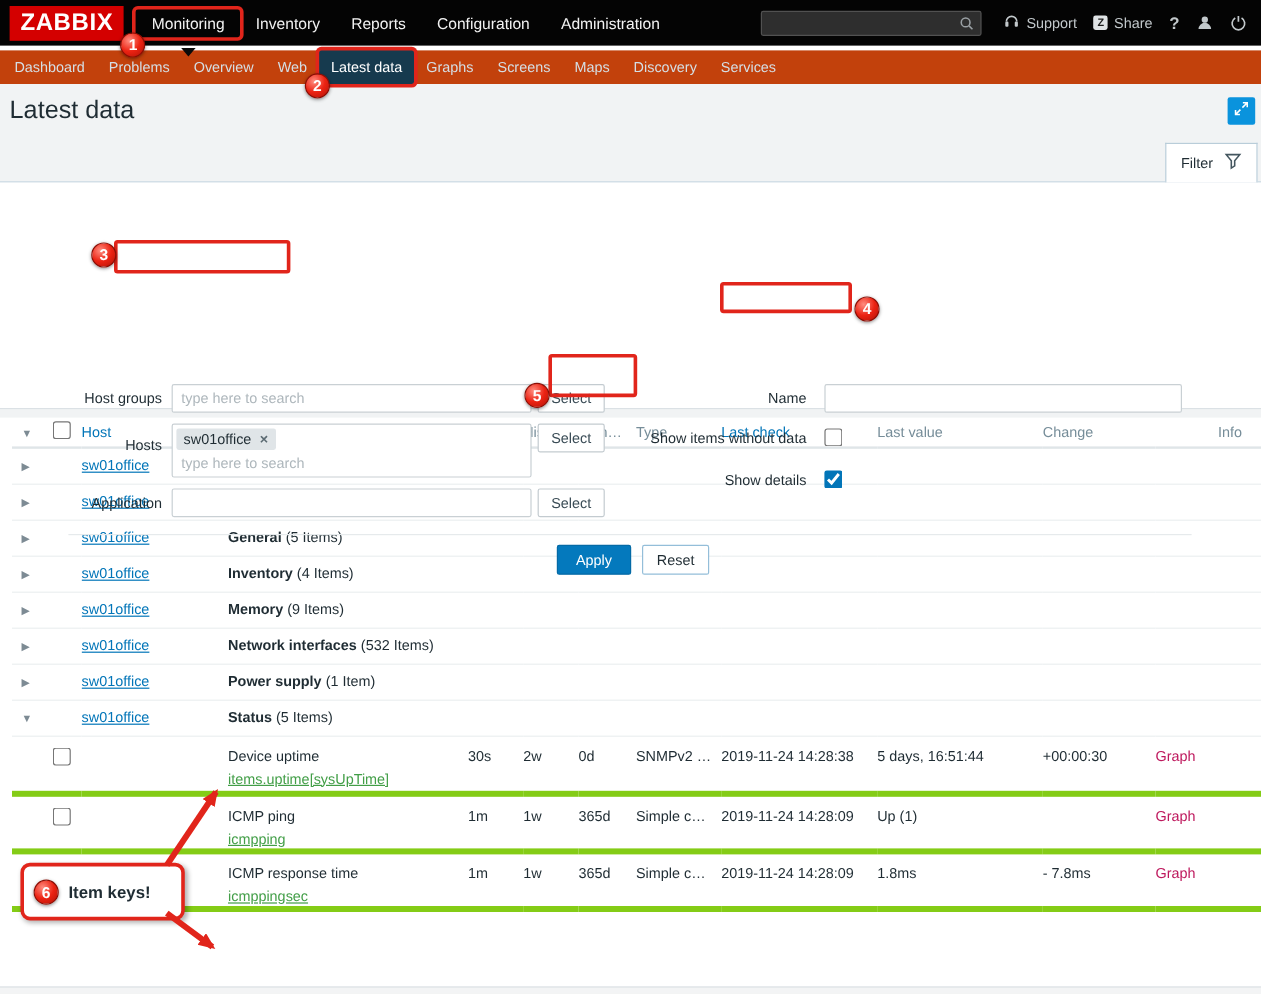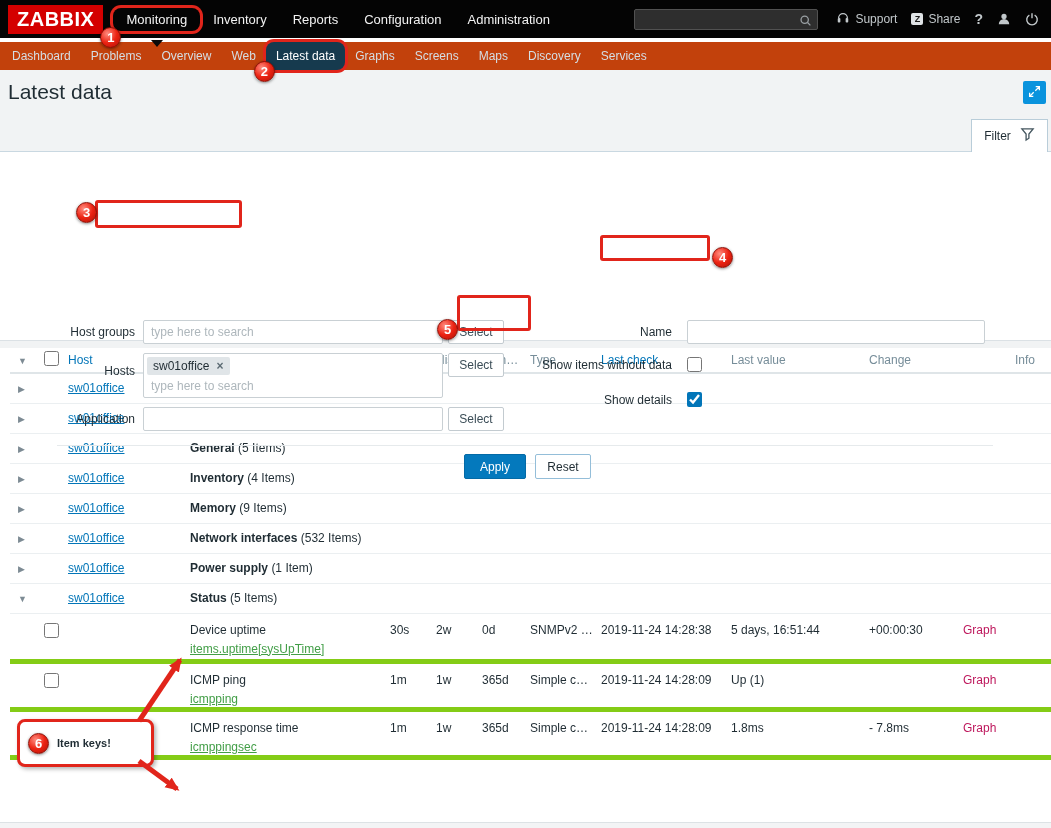--- a/index.html
+++ b/index.html
@@ -5,21 +5,21 @@
   *{box-sizing:border-box;}
   body{margin:0;background:#e9ebec;font-family:"Liberation Sans",sans-serif;}
   .screen{position:relative;width:1051px;height:828px;background:#f1f3f4;overflow:hidden;}
   a{cursor:pointer;text-decoration:none;}
 
   
   .topbar{position:absolute;top:0;left:0;width:100%;height:38px;background:#040404;display:flex;align-items:center;z-index:10;}
   .logo{background:#d40000;color:#fff;font-size:20px;font-weight:bold;letter-spacing:.5px;padding:3px 9px;margin-left:8px;cursor:pointer;}
   .topnav{display:flex;margin-left:10px;}
   .topnav-item{position:relative;color:#f2f2f2;font-size:13px;padding:4px 13px;cursor:pointer;white-space:nowrap;}
-  .annotated-red{box-shadow:0 0 0 3px #e1251b;border-radius:8px;}
+  .annotated-red{box-shadow:0 0 0 3px #e1251b;border-radius:2px;}
   .nav-caret{position:absolute;left:50%;margin-left:-6px;bottom:-16px;width:0;height:0;border:6px solid transparent;border-top:7px solid #0a0a0a;border-bottom:0;}
   .top-search{margin-left:auto;position:relative;}
   .top-search input{width:184px;height:21px;background:#2e2e2e;border:1px solid #515151;border-radius:2px;color:#ddd;font-size:12px;padding:0 24px 0 8px;outline:none;}
   .search-mag{position:absolute;right:6px;top:4px;}
   .top-right{display:flex;align-items:center;margin:0 12px 0 18px;gap:14px;color:#c2c8cb;font-size:12px;}
   .tr-group{display:flex;align-items:center;gap:5px;cursor:pointer;}
   .sharez{display:inline-block;width:12px;height:12px;background:#dfe3e5;color:#1b1b1b;font-size:9px;font-weight:bold;line-height:12px;text-align:center;border-radius:2px;}
   .help-icon{font-size:14px;font-weight:bold;color:#c2c8cb;cursor:pointer;}
   .icon-btn{cursor:pointer;display:flex;align-items:center;}
   .gap{position:absolute;top:38px;left:0;width:100%;height:4px;background:#fff;z-index:5;}
@@ -75,21 +75,21 @@
   
   .annot-box{position:absolute;border:3px solid #e1251b;border-radius:3px;z-index:40;pointer-events:none;}
   .badge{width:21px;height:21px;border-radius:50%;background:radial-gradient(circle at 35% 30%, #ff8d80 0%, #ec2313 50%, #b01205 100%);border:1px solid #8a0e05;color:#fff;font-size:13px;font-weight:bold;line-height:19px;text-align:center;box-shadow:0 1px 3px rgba(0,0,0,.45);z-index:45;}
   .badge-abs{position:absolute;}
   .b1{left:-13px;top:19px;}
   .b2{left:-12px;top:19px;}
   .b3{left:76px;top:202px;}
   .b4{left:712px;top:247px;}
   .b5{left:437px;top:319px;}
   .itemkeys-box{position:absolute;left:17px;top:719px;width:137px;height:48px;background:#fff;border:3px solid #e1251b;border-radius:8px;z-index:40;box-shadow:2px 2px 4px rgba(0,0,0,.3);display:flex;align-items:center;gap:8px;padding:0 8px;}
-  .itemkeys-label{font-size:11px;font-weight:bold;color:#1f2c33;}
+  .itemkeys-label{font-size:14px;font-weight:bold;color:#1f2c33;}
   .arrows{position:absolute;left:0;top:0;z-index:44;pointer-events:none;}
 </style>
 </head>
 <body>
 
 <div class="screen">
 
   <div class="topbar">
     <div class="logo">ZABBIX</div>
     <nav class="topnav">

